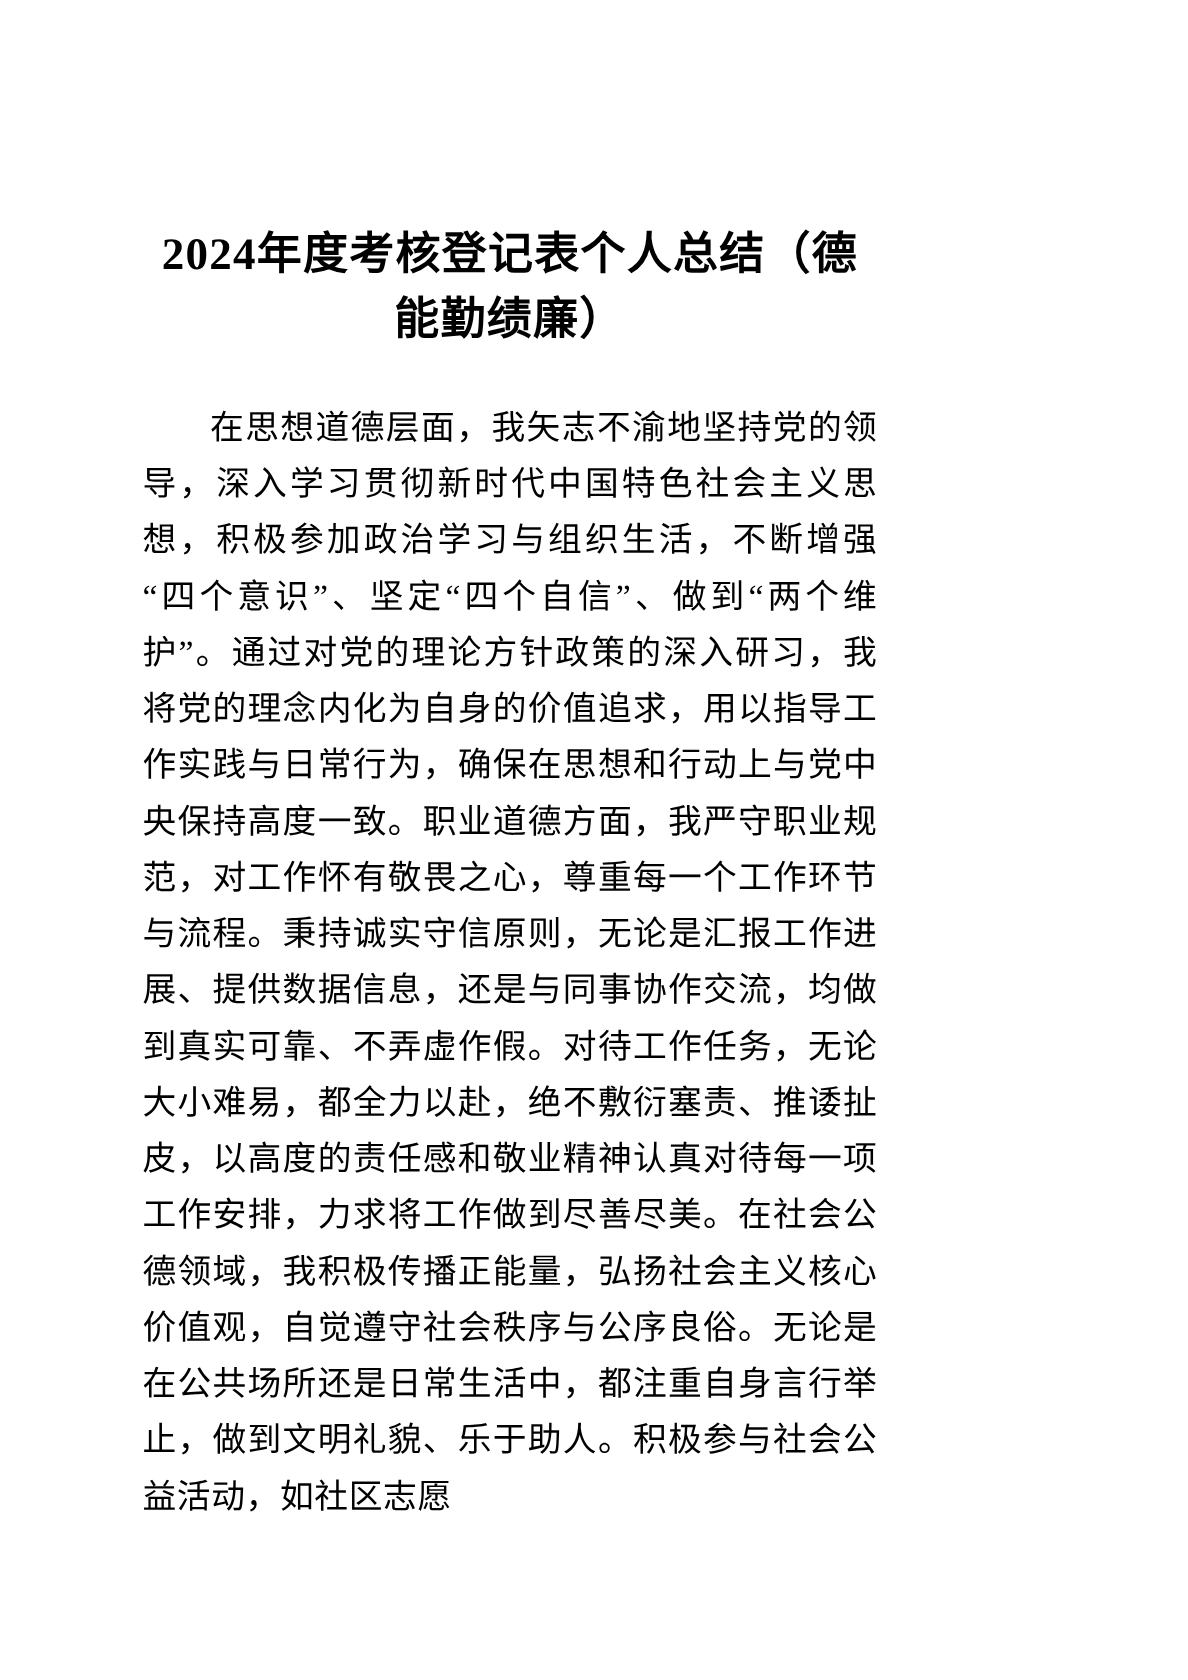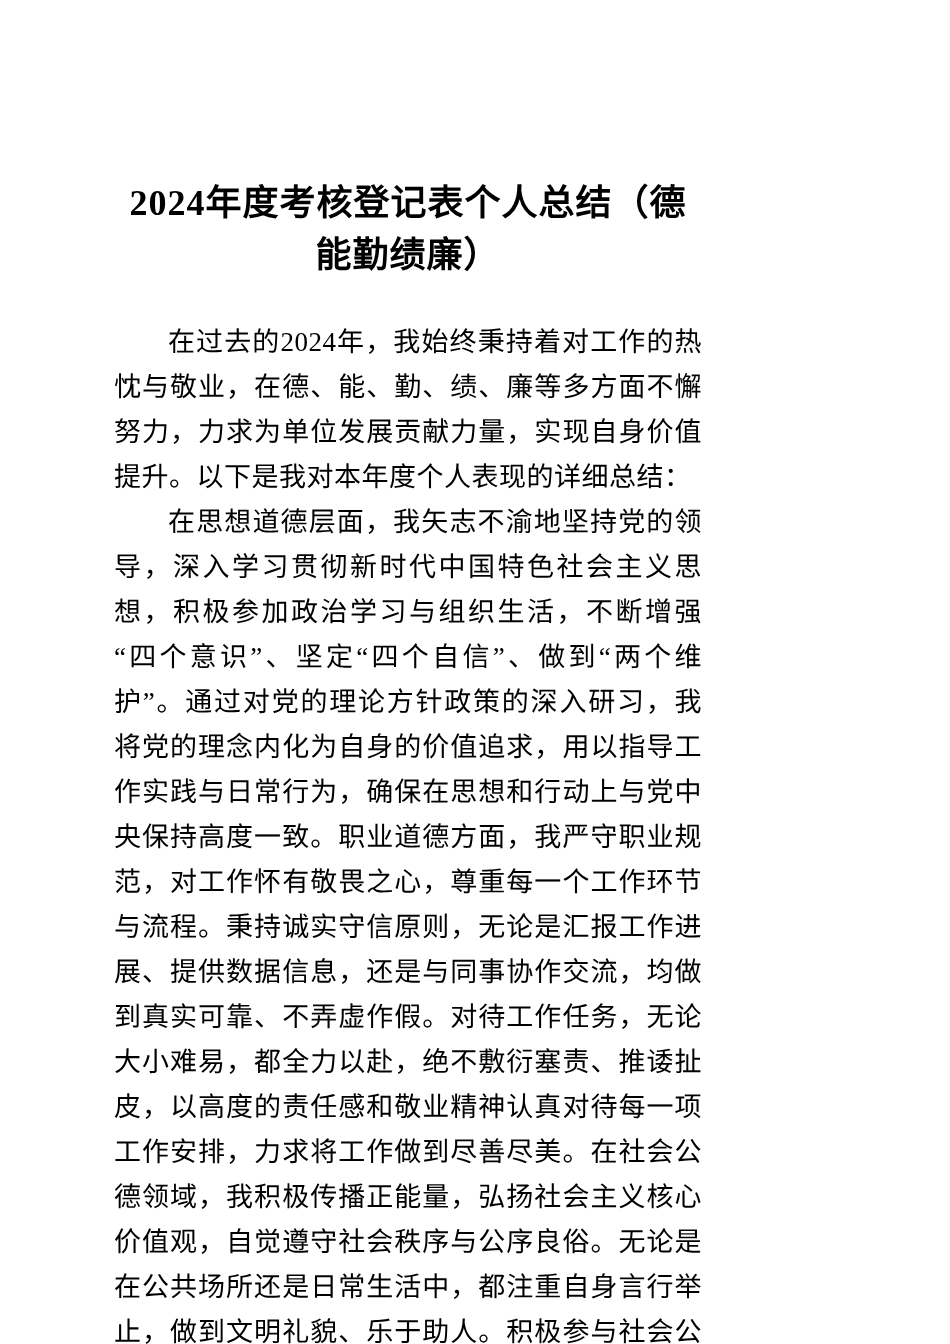--- a/index.html
+++ b/index.html
@@ -52,16 +52,15 @@
     text-align: left;
     text-indent: 2em;
   }
 </style>
 </head>
 <body>
 
 <div class="page">
   <h1 class="doc-title">2024年度考核登记表个人总结（德能勤绩廉）</h1>
   <div class="doc-body">
-      <p class="body-para">在过去的2024年，我始终秉持着对工作的热忱与敬业，在德、能、勤、绩、廉等多方面不懈努力，力求为单位发展贡献力量，实现自身价值提升。以下是我对本年度个人表现的详细总结：</p>
       <p class="body-para">在思想道德层面，我矢志不渝地坚持党的领导，深入学习贯彻新时代中国特色社会主义思想，积极参加政治学习与组织生活，不断增强“四个意识”、坚定“四个自信”、做到“两个维护”。通过对党的理论方针政策的深入研习，我将党的理念内化为自身的价值追求，用以指导工作实践与日常行为，确保在思想和行动上与党中央保持高度一致。职业道德方面，我严守职业规范，对工作怀有敬畏之心，尊重每一个工作环节与流程。秉持诚实守信原则，无论是汇报工作进展、提供数据信息，还是与同事协作交流，均做到真实可靠、不弄虚作假。对待工作任务，无论大小难易，都全力以赴，绝不敷衍塞责、推诿扯皮，以高度的责任感和敬业精神认真对待每一项工作安排，力求将工作做到尽善尽美。在社会公德领域，我积极传播正能量，弘扬社会主义核心价值观，自觉遵守社会秩序与公序良俗。无论是在公共场所还是日常生活中，都注重自身言行举止，做到文明礼貌、乐于助人。积极参与社会公益活动，如社区志愿</p>
     </div>
 </div>
 
 </body></html>

